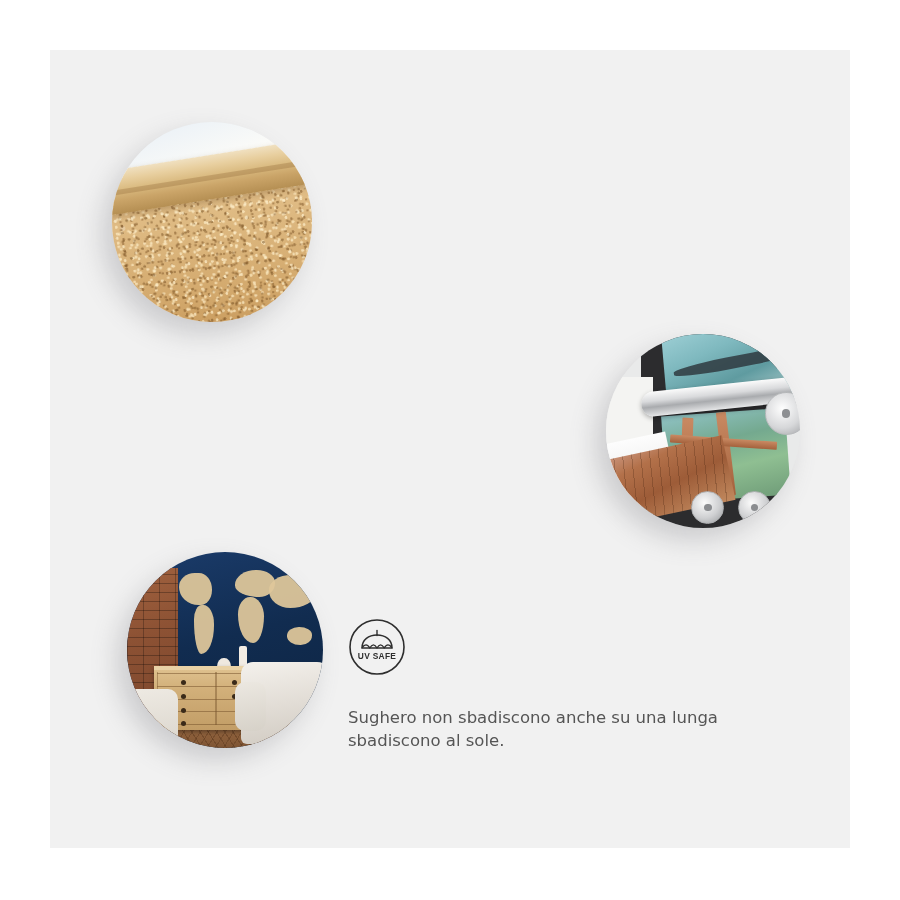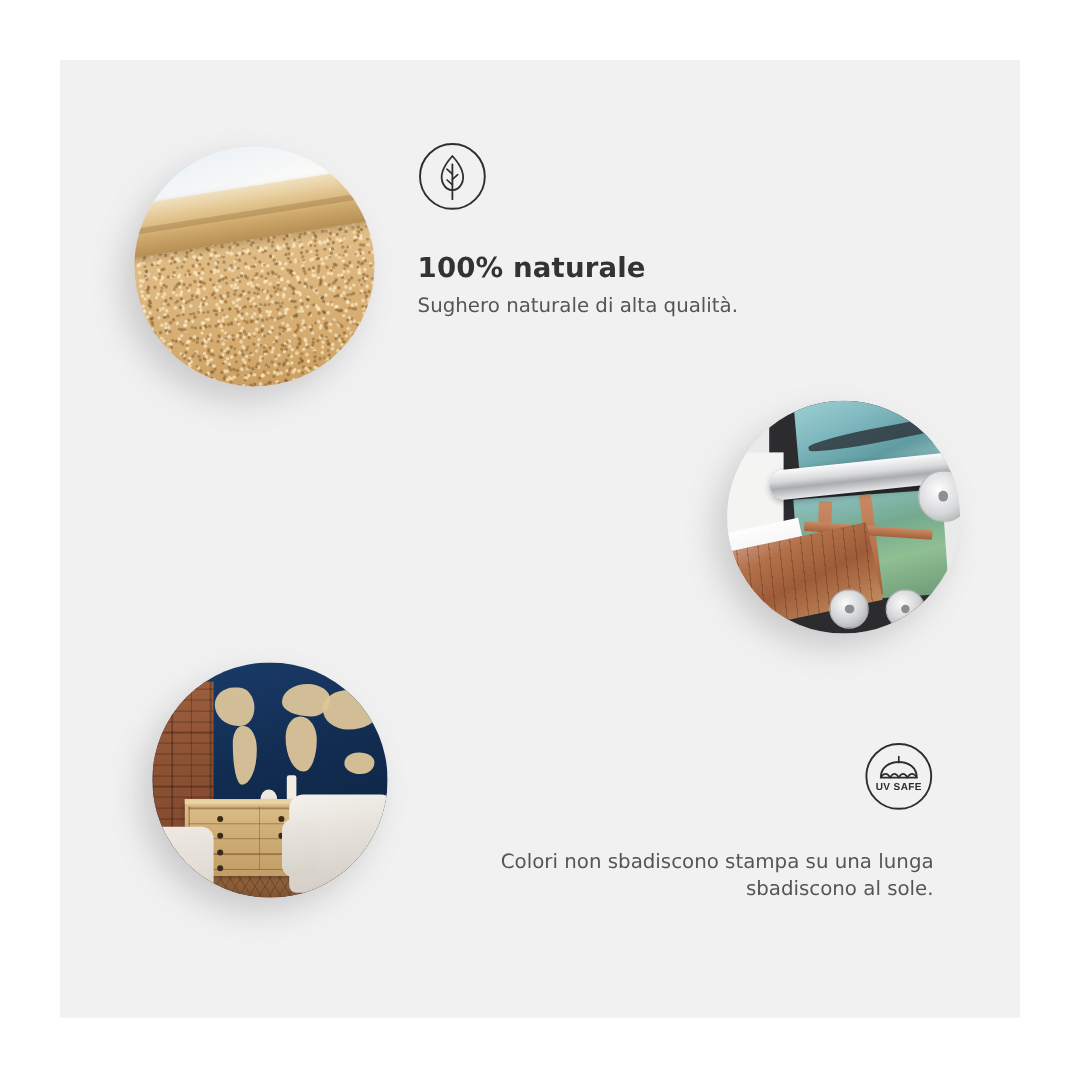--- a/index.html
+++ b/index.html
@@ -217,55 +217,41 @@
     line-height:1.42;
     margin:0;
     padding-top:4px;
   }
 
   #feature-natural{left:348px;top:118px;width:420px;text-align:left;}
   #feature-natural .icon-wrap{margin-bottom:34px;}
   #feature-print{left:175px;top:364px;width:372px;text-align:right;}
   #feature-print .icon-wrap{margin-bottom:22px;}
   #feature-print .icon-wrap svg{margin-right:1px;}
-  #feature-uv{left:348px;top:618px;width:430px;text-align:right;}
+  #feature-uv{left:348px;top:618px;width:430px;text-align:left;}
   #feature-uv .icon-wrap{margin-bottom:26px;}
 
   svg{display:inline-block;vertical-align:top;}
 </style>
 </head>
 <body>
 
 <div class="canvas">
   <div class="panel"></div>
 
   <div class="photo" id="photo-cork">
     <div class="inner">
       <div class="cork-sky"></div>
       <div class="cork-body">
         <div class="cork-grain"></div>
       </div>
       <div class="cork-frame"></div>
     </div>
   </div>
 
-  <div class="feature" id="feature-natural">
-    <span class="icon-wrap">
-      <svg width="58" height="58" viewBox="0 0 58 58">
-        <circle cx="29" cy="29" r="27" fill="none" stroke="#2e2e2e" stroke-width="1.6"></circle>
-        <path d="M29 12 C20 22 18.5 30 21.5 35.5 C23.6 39.3 27.2 40.4 29 40.4 C30.8 40.4 34.4 39.3 36.5 35.5 C39.5 30 38 22 29 12 Z" fill="none" stroke="#2e2e2e" stroke-width="1.5" stroke-linejoin="round"></path>
-        <line x1="29" y1="19" x2="29" y2="48" stroke="#2e2e2e" stroke-width="1.5" stroke-linecap="round"></line>
-        <line x1="29" y1="27" x2="24.4" y2="23" stroke="#2e2e2e" stroke-width="1.4" stroke-linecap="round"></line>
-        <line x1="29" y1="31.5" x2="33.4" y2="27.5" stroke="#2e2e2e" stroke-width="1.4" stroke-linecap="round"></line>
-        <line x1="29" y1="36" x2="24.6" y2="32" stroke="#2e2e2e" stroke-width="1.4" stroke-linecap="round"></line>
-      </svg>
-    </span>
-    <p class="f-title">100% naturale</p>
-    <p class="f-desc">Sughero naturale di alta qualità.</p>
-  </div>
 
   <div class="photo" id="photo-print">
     <div class="inner">
       <div class="pr-bg"></div>
       <div class="pr-dark"></div>
       <div class="pr-white-l"></div>
       <div class="pr-print-top"></div>
       <div class="pr-print-mid">
         <span class="pr-plank-a"></span>
         <span class="pr-plank-b"></span>
@@ -319,17 +305,17 @@
     <span class="icon-wrap">
       <svg width="58" height="58" viewBox="0 0 58 58">
         <circle cx="29" cy="29" r="27" fill="none" stroke="#2e2e2e" stroke-width="1.6"></circle>
         <line x1="29" y1="12.5" x2="29" y2="17.5" stroke="#2e2e2e" stroke-width="1.4" stroke-linecap="round"></line>
         <path d="M14 30 C14 21.7 20.7 17 29 17 C37.3 17 44 21.7 44 30 Z" fill="none" stroke="#2e2e2e" stroke-width="1.5"></path>
         <path d="M14 30 C16.5 25.8 19.5 25.8 21.8 30 C24.1 25.8 26.7 25.8 29 30 C31.3 25.8 33.9 25.8 36.2 30 C38.5 25.8 41.5 25.8 44 30" fill="none" stroke="#2e2e2e" stroke-width="1.4" stroke-linejoin="round"></path>
         <text x="29" y="40.6" text-anchor="middle" font-family="'Liberation Sans', sans-serif" font-size="8.4" font-weight="bold" letter-spacing="0.3" fill="#2e2e2e">UV SAFE</text>
       </svg>
     </span>
     <p class="f-desc">
-      <span>Colori non sbadiscono stampa su una lunga</span><br>
+      <span>Sughero non sbadiscono anche su una lunga</span><br>
       <span>sbadiscono al sole.</span>
     </p>
   </div>
 </div>
 
 </body></html>

